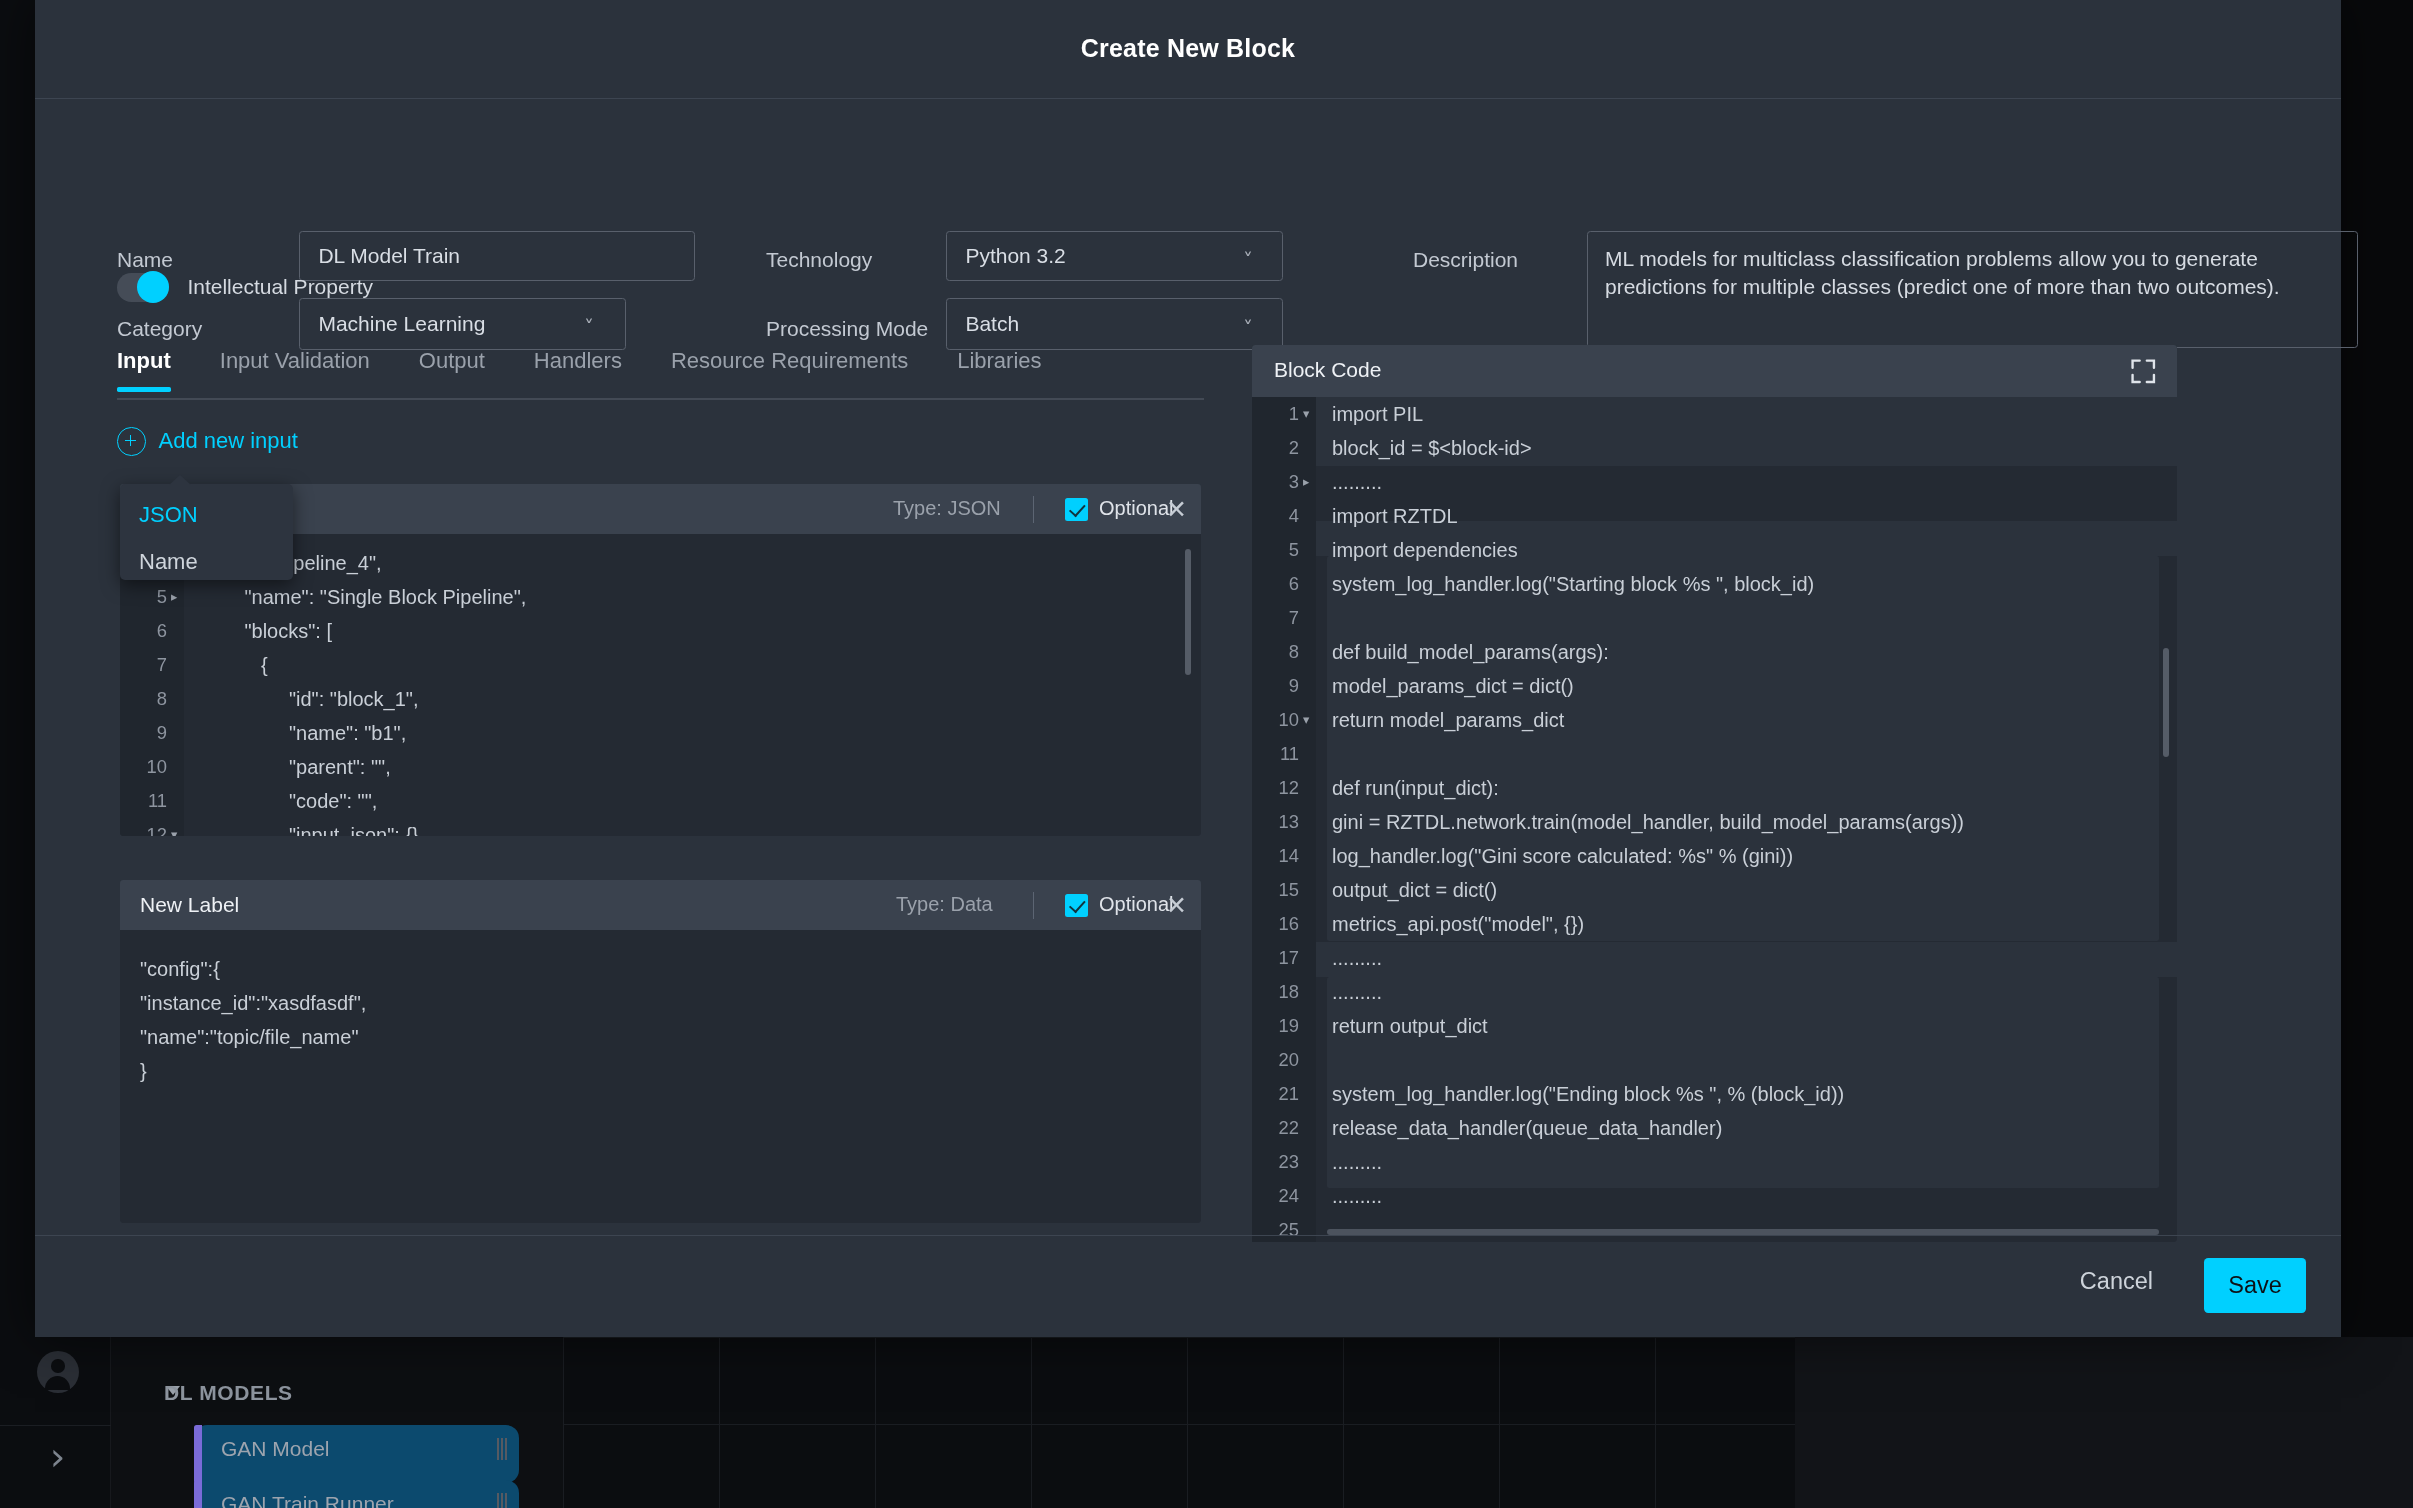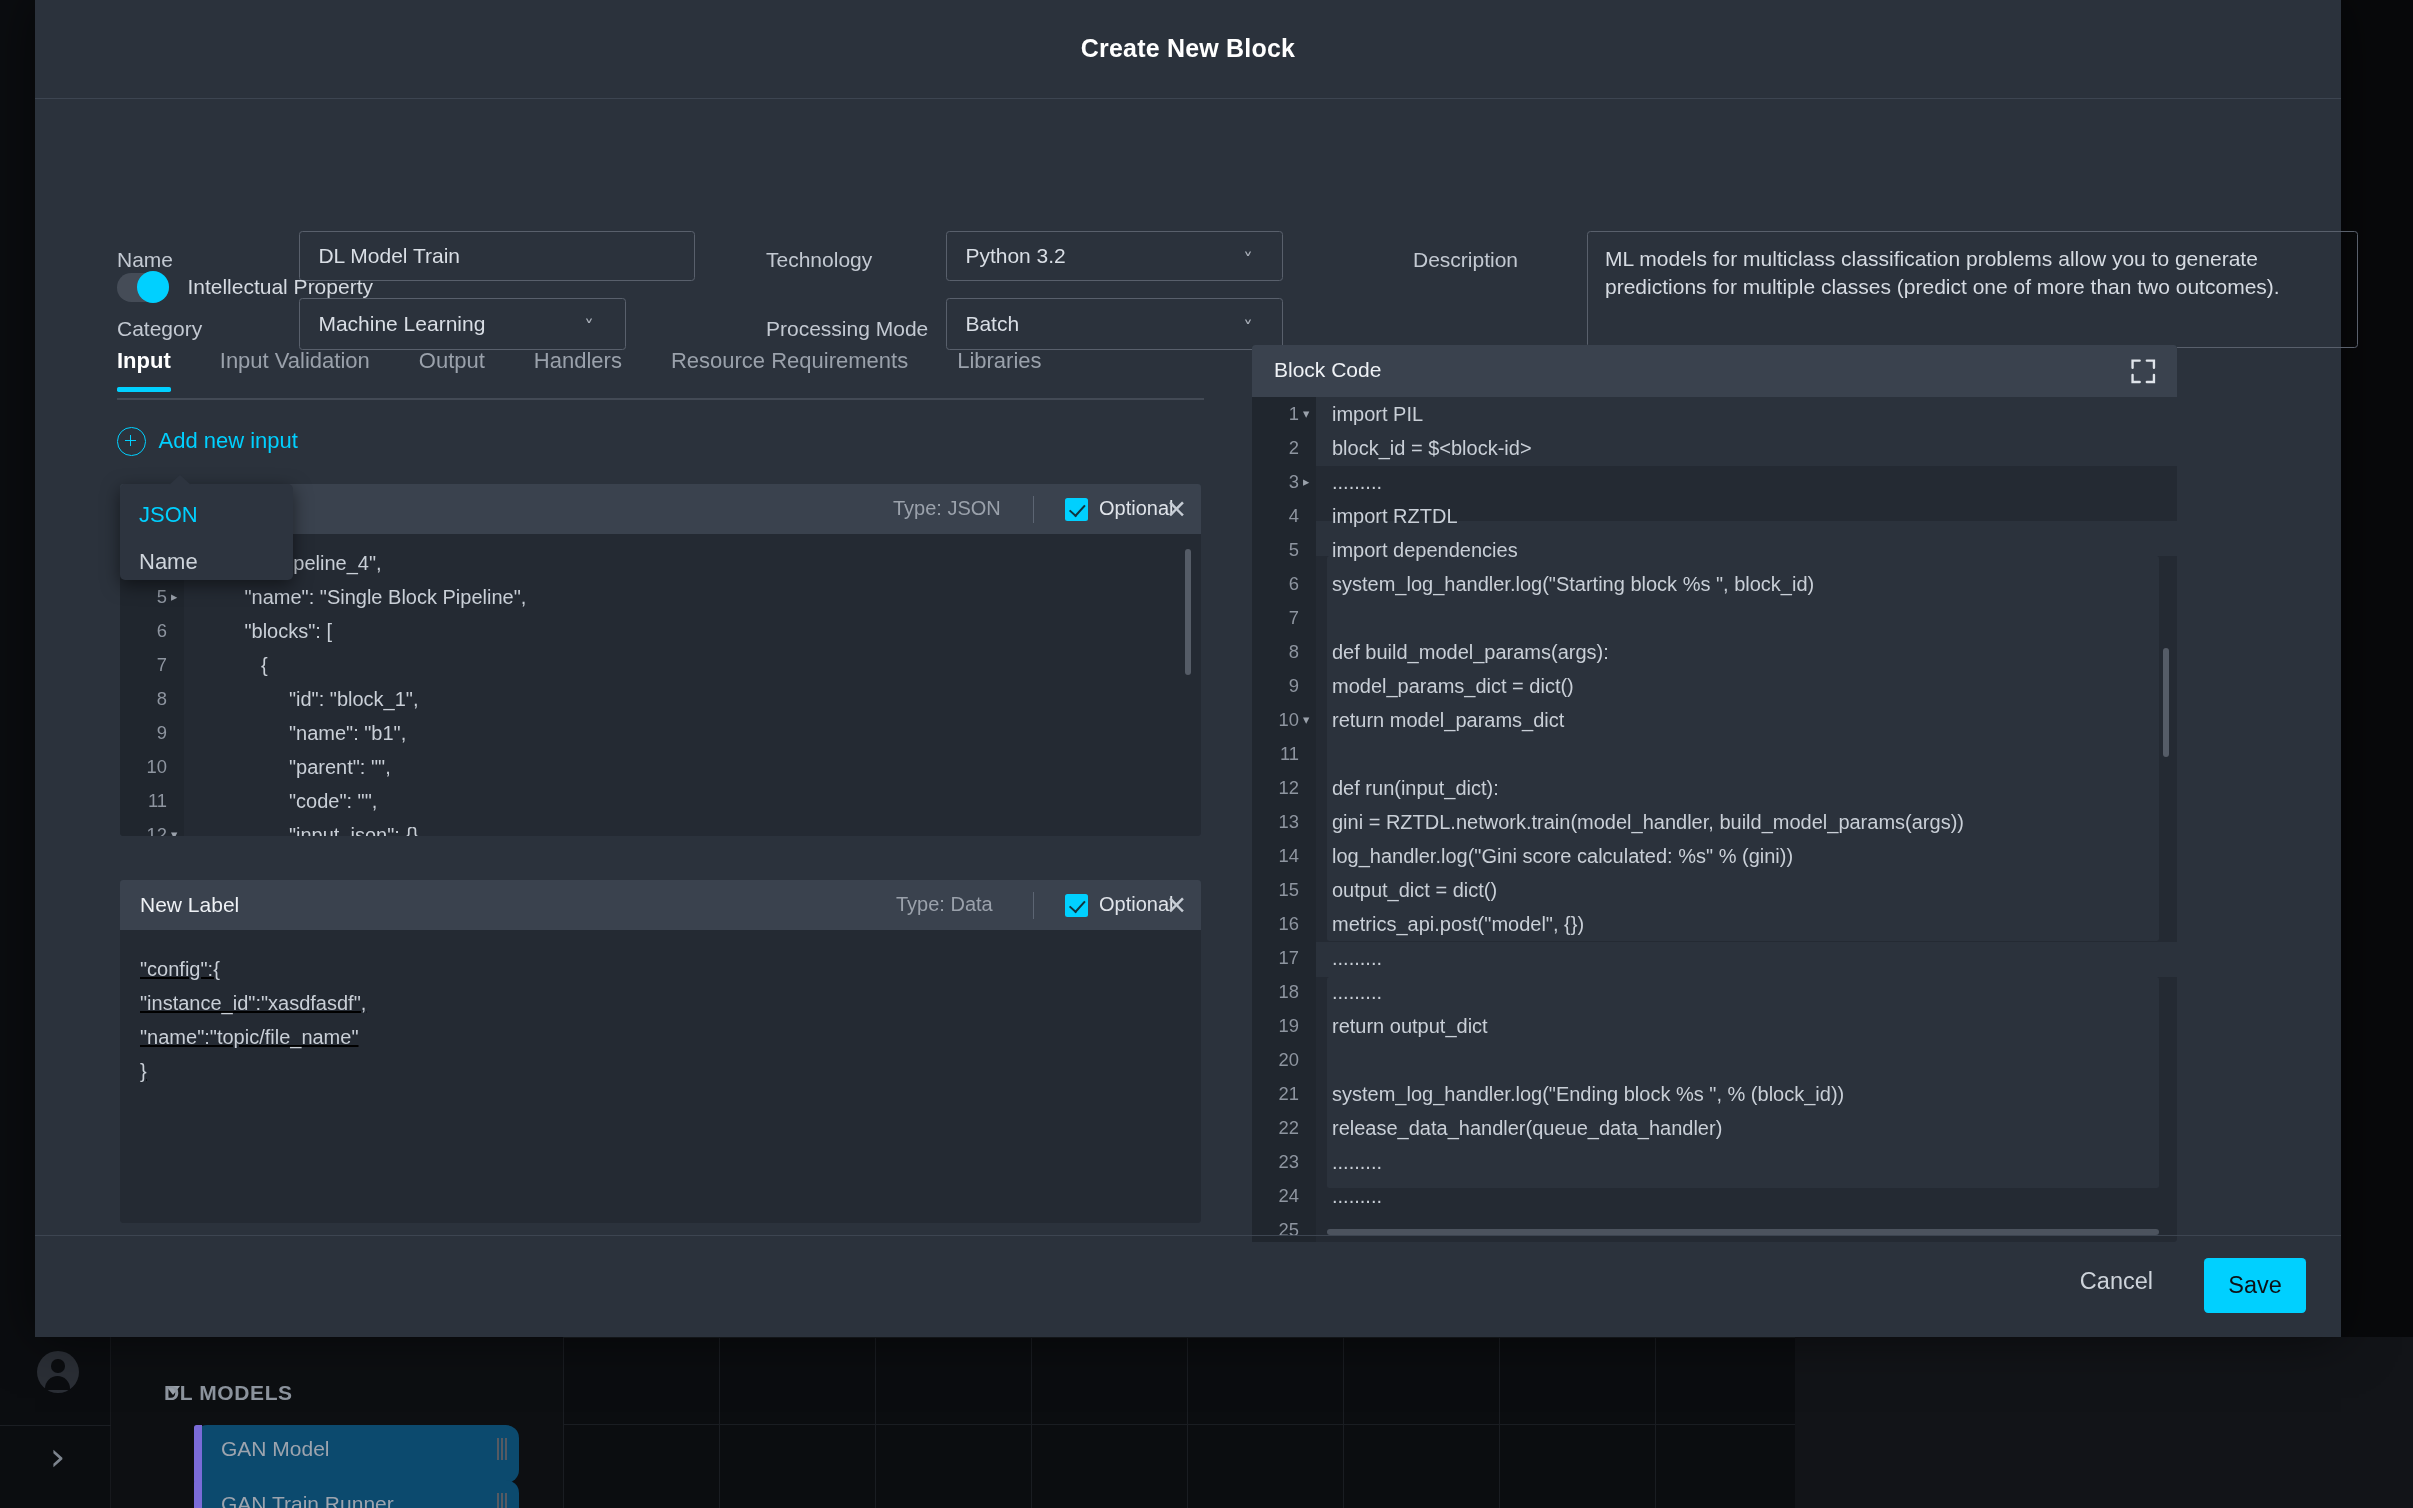--- a/index.html
+++ b/index.html
@@ -163,21 +163,21 @@
   .type-menu-arrow {
     position: absolute; left: 49px; top: -9.2px; width: 0; height: 0;
     border-left: 11px solid transparent; border-right: 11px solid transparent;
     border-bottom: 10px solid #2d343f;
   }
   .type-menu-item { position: absolute; left: 19px; font-size: 22px; }
   .type-menu-item.sel { top: 18.4px; color: #00d0ff; }
   .type-menu-item.alt { top: 65px; color: #cfd5dc; }
 
   
-  .input-panel { position: absolute; left: 85px; width: 1081px; text-decoration: underline; }
+  .input-panel { position: absolute; left: 85px; width: 1081px; }
   .panel-head {
     height: 50px; background: #3a424e; position: relative;
     border-radius: 3.4px 3.4px 0 0;
   }
   .panel-title { position: absolute; left: 20px; top: 12.6px; font-size: 21px; color: #eef1f5; }
   .panel-type { position: absolute; top: 13.4px; font-size: 20px; color: #9aa1ab; }
   .panel-divider { position: absolute; top: 11.7px; width: 0.8px; height: 27px; background: #5c6573; }
   .opt-check {
     position: absolute; top: 14.2px; width: 22.6px; height: 22.6px; border-radius: 2.5px;
     background: #00d0ff;

